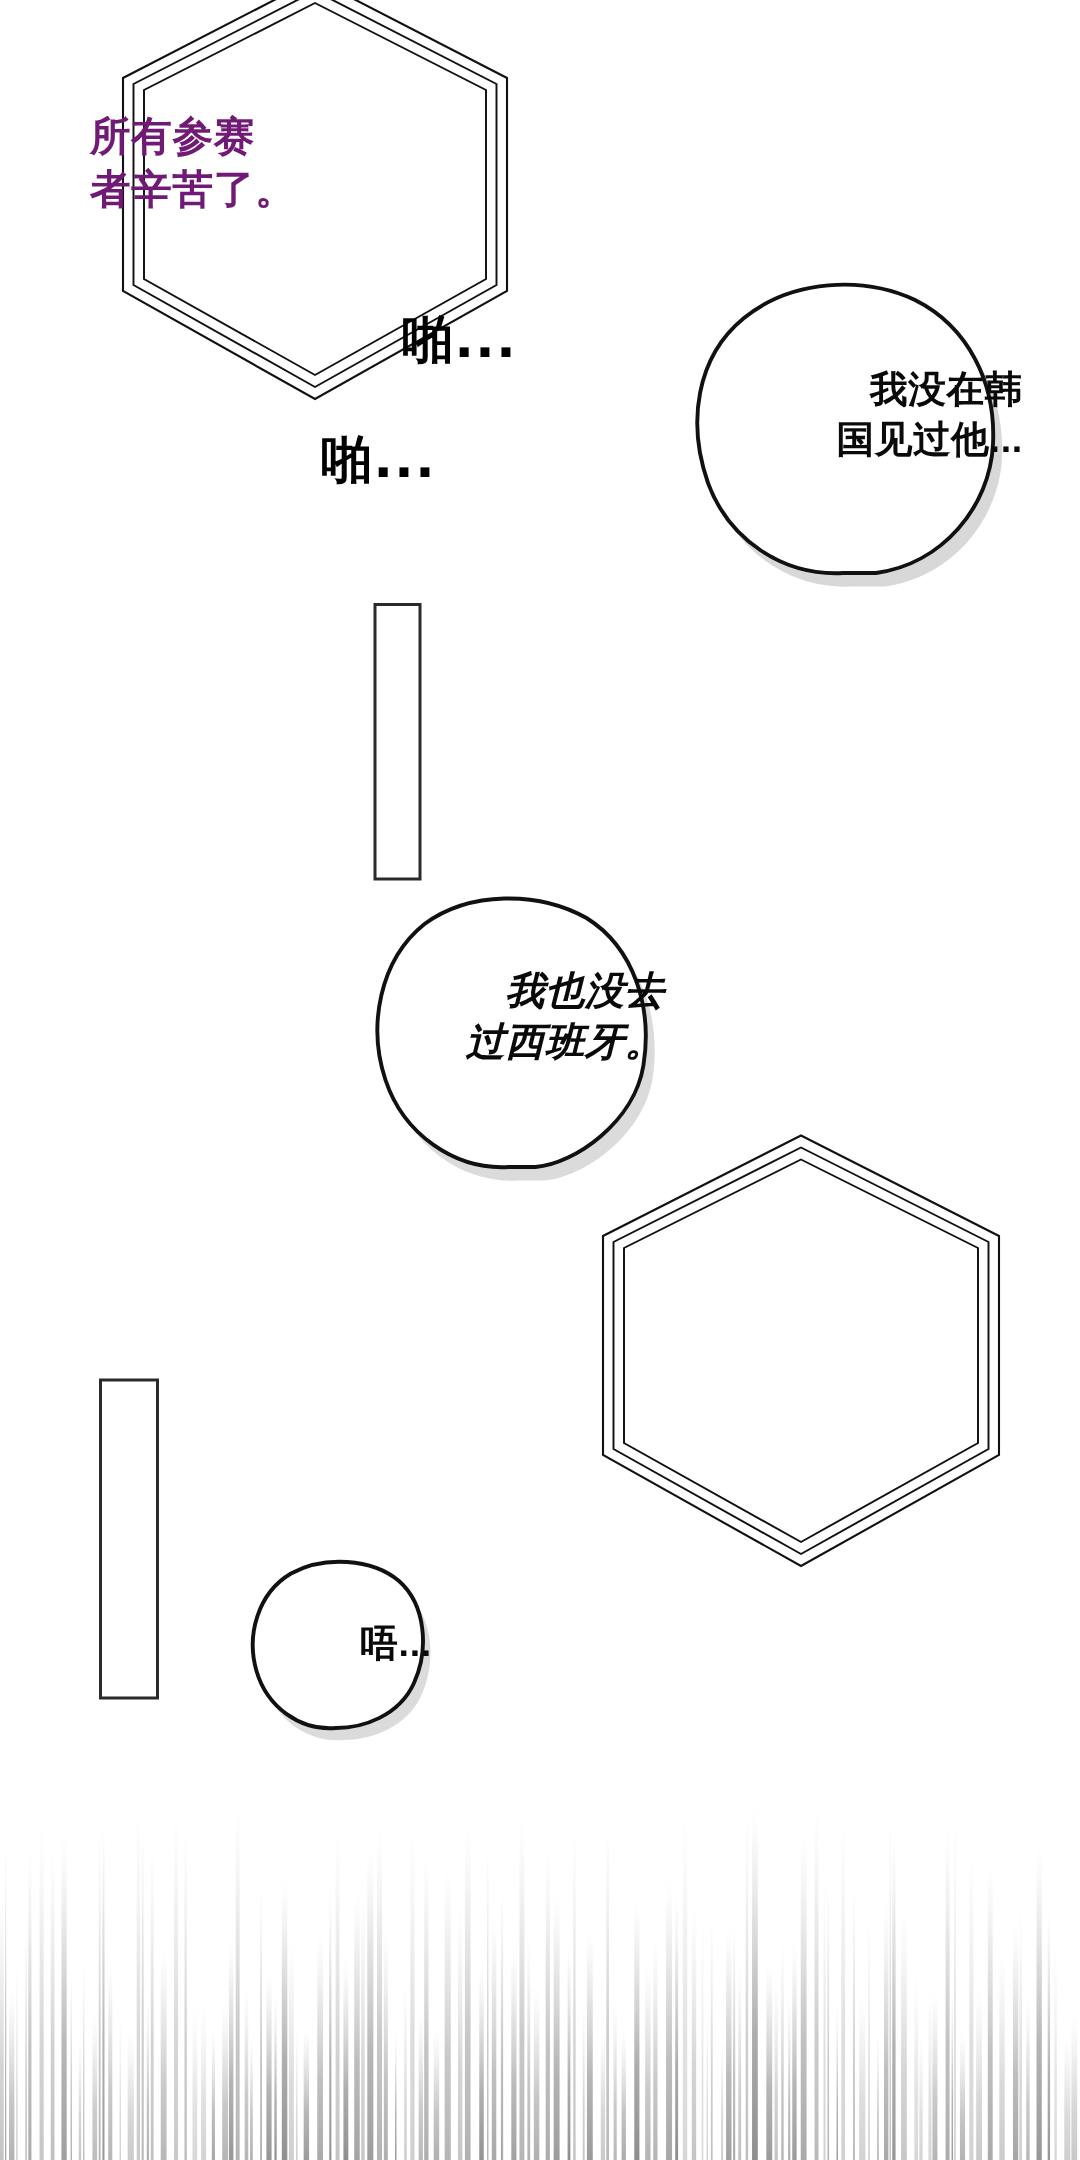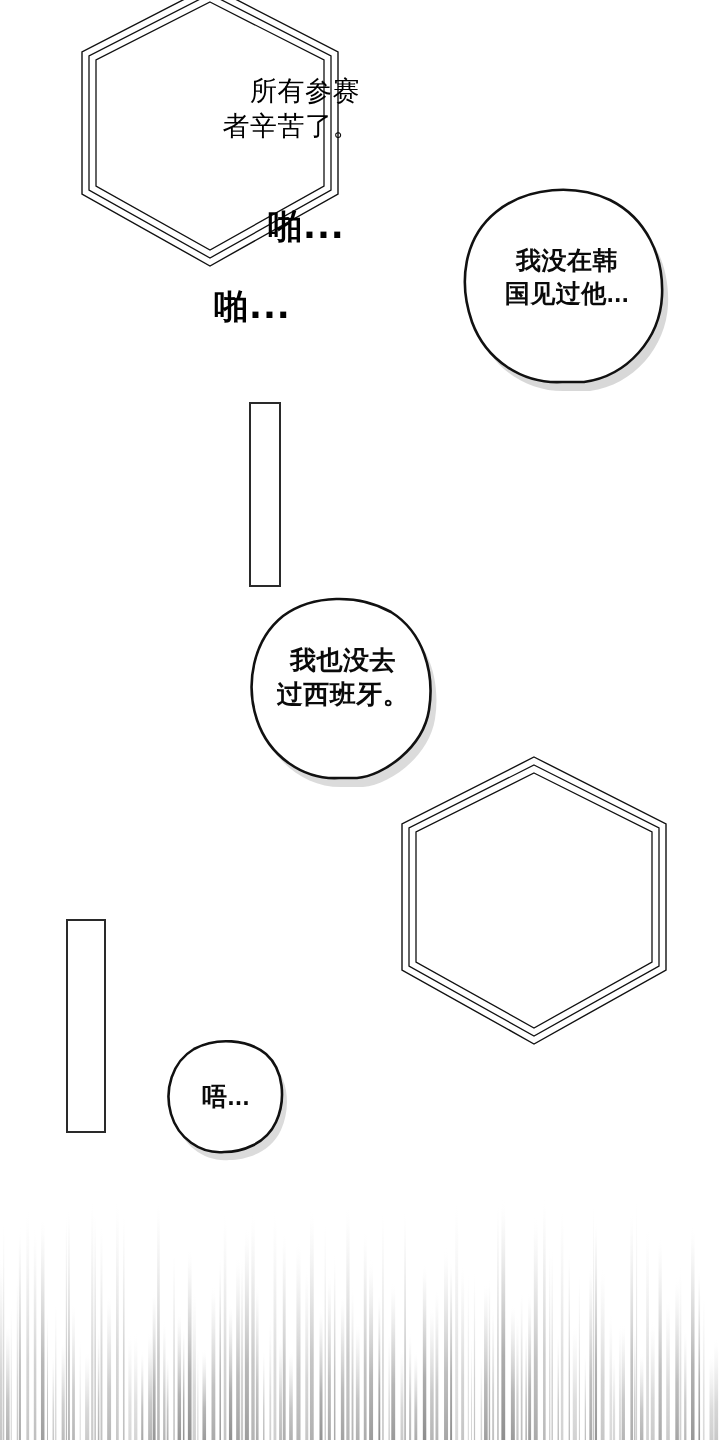--- a/index.html
+++ b/index.html
@@ -26,44 +26,44 @@
   .hex-bubble svg {
     position: absolute;
     left: 0;
     top: 0;
     overflow: visible;
   }
   .hex-text {
     position: absolute;
     left: 0;
     right: 0;
-    text-align: right;
-    color: #000000;
-    font-weight: 400;
+    text-align: left;
+    color: #701a75;
+    font-weight: 700;
     line-height: 1.28;
     letter-spacing: 0.5px;
     white-space: pre-line;
     font-family: "Liberation Sans", "DejaVu Sans", sans-serif;
   }
 
   
   .round-bubble {
     position: absolute;
   }
   .round-bubble svg {
     position: absolute;
     left: 0;
     top: 0;
     overflow: visible;
   }
   .round-text {
     position: absolute;
     left: 0;
     right: 0;
-    text-align: center;
+    text-align: right;
     color: #0a0a0a;
     font-weight: 700;
     line-height: 1.3;
     letter-spacing: 0.5px;
     white-space: pre-line;
     font-family: "Liberation Sans", "DejaVu Sans", sans-serif;
   }
 
   
   .sfx {
@@ -131,21 +131,21 @@
 
   <div class="round-bubble" style="left:243px; top:592px; width:200px; height:200px;">
     <svg width="200" height="200" viewBox="0 0 200 200">
       <path d="M96 186 C 60 188, 26 164, 14 128 C 2 92, 10 48, 40 24
                C 70 2, 116 2, 148 20 C 180 40, 192 80, 186 118
                C 180 156, 140 184, 114 186 Z" fill="#b8b8b8" opacity="0.5" transform="translate(6,9)"></path>
       <path d="M96 186 C 60 188, 26 164, 14 128 C 2 92, 10 48, 40 24
                C 70 2, 116 2, 148 20 C 180 40, 192 80, 186 118
                C 180 156, 140 184, 114 186 Z" fill="#ffffff" stroke="#111111" stroke-width="2.6" stroke-linejoin="round"></path>
     </svg>
-    <div class="round-text" style="top:52px; font-size:26px;">我也没去
+    <div class="round-text" style="top:52px; font-size:26px;font-style:italic;">我也没去
 过西班牙。</div>
   </div>
 
   <div class="hex-bubble" style="left:396px; top:752px; width:280px; height:305px;">
     <svg width="280" height="305" viewBox="0 0 280 305">
       <polygon points="138,5 270,72 270,218 138,292 6,218 6,72" fill="#ffffff" stroke="#111111" stroke-width="1.4"></polygon>
       <polygon points="138,13 263,76 263,214 138,284 13,214 13,76" fill="none" stroke="#111111" stroke-width="1.3"></polygon>
       <polygon points="138,21 256,80 256,210 138,276 20,210 20,80" fill="none" stroke="#111111" stroke-width="1.3"></polygon>
     </svg>
   </div>

